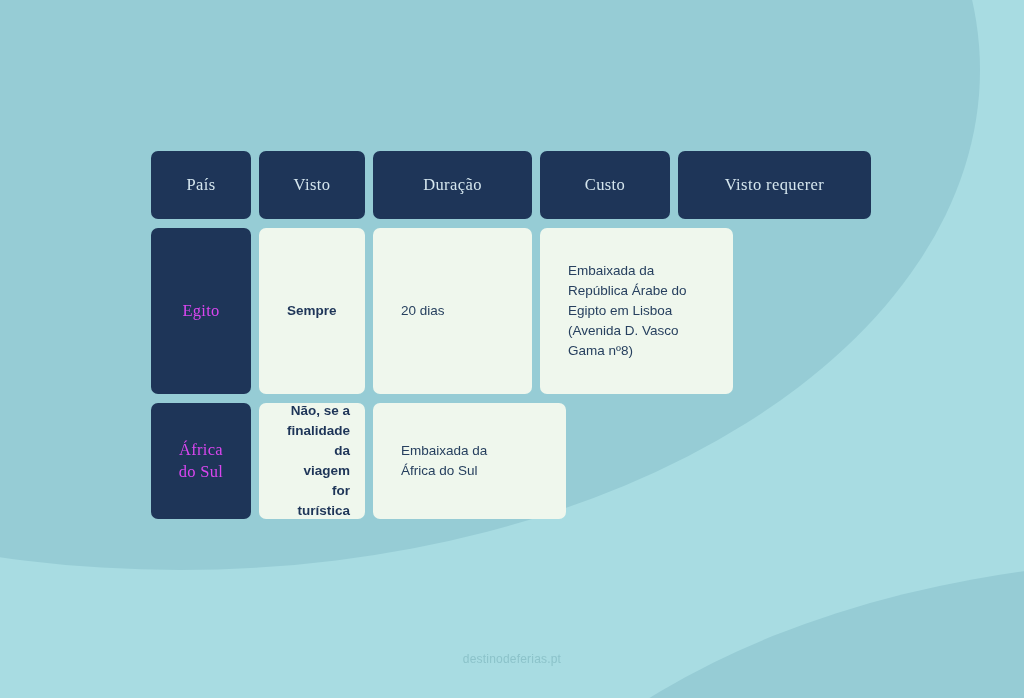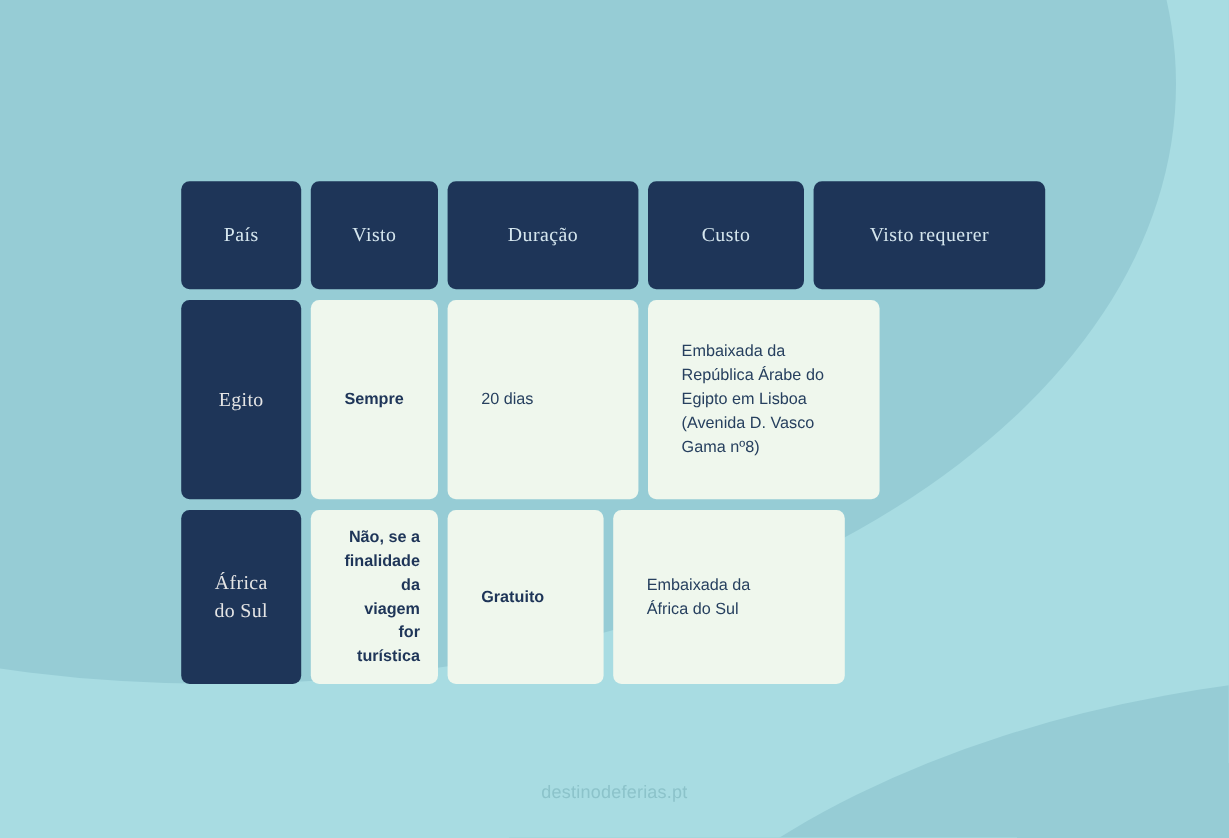--- a/index.html
+++ b/index.html
@@ -73,48 +73,48 @@
   
   .c1 { width: 100px; flex: 0 0 100px; }
   .c2 { width: 106px; flex: 0 0 106px; }
   .c3 { width: 159px; flex: 0 0 159px; }
   .c4 { width: 130px; flex: 0 0 130px; }
   .c5 { width: 193px; flex: 0 0 193px; }
 
   
   .row-head .cell {
     background: #1e3558;
-    height: 90px;
+    height: 68px;
     justify-content: center;
     padding: 0 8px;
   }
   .head-text {
     font-family: "Liberation Serif", serif;
     font-size: 16.5px;
     color: #d5e6ee;
     letter-spacing: 0.4px;
     text-align: center;
     line-height: 1.2;
   }
 
   
   .row-body { align-items: stretch; }
   .row-body .cell { height: 166px; }
-  .row-body.short .cell { height: 145px; }
+  .row-body.short .cell { height: 116px; }
 
   .cell-country {
     background: #1e3558;
     justify-content: center;
     text-align: center;
     padding: 0 8px;
   }
   .country-text {
     font-family: "Liberation Serif", serif;
     font-size: 16.5px;
-    color: #e5e5e5;
+    color: #d946ef;
     line-height: 1.35;
     letter-spacing: 0.3px;
     text-align: center;
     white-space: pre-line;
   }
 
   .cell-data {
     background: #eff7ed;
   }
   .data-text {
@@ -131,21 +131,21 @@
   }
 
   
   .watermark {
     position: absolute;
     left: 0;
     right: 0;
     top: 652px;
     text-align: center;
     font-family: "Liberation Sans", sans-serif;
-    font-size: 15px;
+    font-size: 12px;
     letter-spacing: 0.2px;
     color: #8cc3ca;
   }
 </style>
 </head>
 <body>
 
 <div id="stage">
 
   <div class="bg-layer">
@@ -196,23 +196,20 @@
       <div class="cell c1 cell-country">
         <span class="country-text">África
 do Sul</span>
       </div>
       <div class="cell c2 cell-data">
         <span class="data-text bold">Não, se a
 finalidade
 da viagem
 for turística</span>
       </div>
-      <div class="cell c4 cell-data">
-        <span class="data-text bold">Gratuito</span>
-      </div>
       <div class="cell c5 cell-data">
         <span class="data-text">Embaixada da
 África do Sul</span>
       </div>
     </div>
 
   </div>
 
   <div class="watermark">destinodeferias.pt</div>
 

